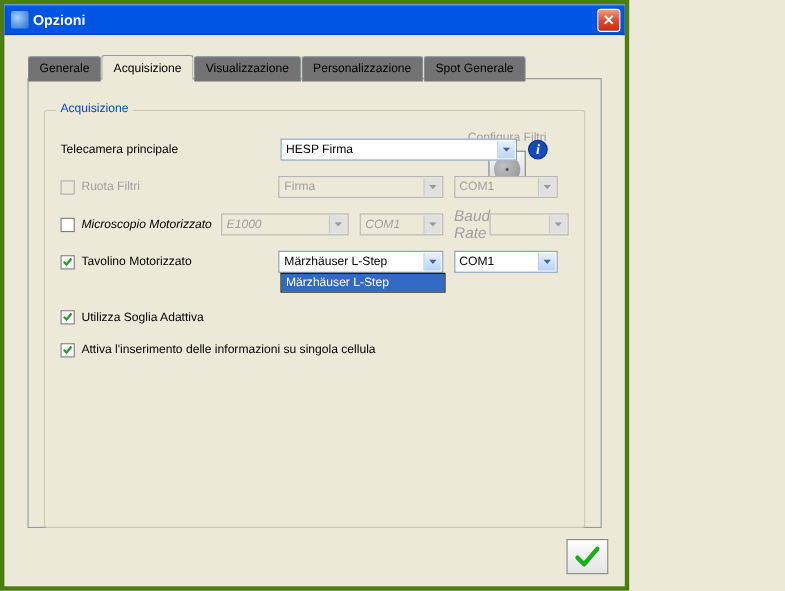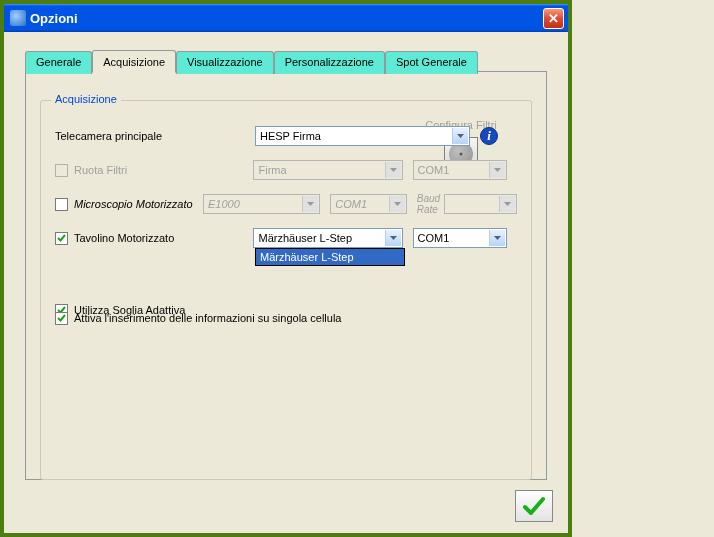--- a/index.html
+++ b/index.html
@@ -54,21 +54,21 @@
   .tabstrip {
     position: absolute;
     left: 18px; top: 18px;
     display: flex;
     z-index: 2;
   }
   .tab {
     padding: 4px 10px 4px 10px;
     border: 1px solid #919B9C;
     border-bottom: none;
-    background: #5eead4;
+    background: #737373;
     margin-right: 0;
     position: relative;
     top: 1px;
     cursor: pointer;
     color: #000;
     border-radius: 3px 3px 0 0;
   }
   .tab.active {
     background: #ECE9D8;
     border-bottom: 1px solid #ECE9D8;
@@ -135,21 +135,21 @@
   .c1 { width: 215px; margin-right: 10px; }
   .c1s { width: 150px; margin-right: 10px; }
   .c2 { width: 95px; margin-right: 10px; }
   .info-icon {
     width: 18px; height: 18px; border-radius: 50%;
     background: #1649C0; color: #fff; font-weight: bold; font-style: italic;
     display: flex; align-items: center; justify-content: center;
     font-family: Georgia, serif; font-size: 13px;
     border: 1px solid #0c2f80;
   }
-  .baud { color: #A0A0A0; font-size: 10px; line-height: 1.1; margin-right:4px; width:28px;}
+  .baud { color: #A0A0A0; font-size: 14px; line-height: 1.1; margin-right:4px; width:28px;}
   .config-filtri {
     position: absolute; right: 20px; top: 18px; width: 100px;
     text-align: center; color: #A0A0A0;
   }
   .wheel {
     width: 34px; height: 34px; margin: 6px auto 0;
     border: 1px solid #808080;
     background: linear-gradient(to bottom, #F5F5F5, #D8D8D8);
     display: flex; align-items: center; justify-content: center;
   }
@@ -311,21 +311,21 @@
                   <path d="M0 0 L3.5 4 L7 0 Z" fill="#4D6185"></path>
                 </svg>
               </div>
           </div>
         </div>
 
         <div class="dropdown-open" style="left:214px; top:147px; width:150px;">
           <div class="opt">Märzhäuser L-Step</div>
         </div>
 
-        <div class="row" style="top:198px;">
+        <div class="row" style="top:172px;align-items:flex-end;">
           <div class="lblcol" style="width:auto;">
             <span class="chk">
               <svg width="9" height="9" viewBox="0 0 9 9">
                   <path d="M1 4 L3.5 6.5 L8 1" stroke="#21A121" stroke-width="2" fill="none"></path>
                 </svg>
             </span>
             <span class="lbl">Utilizza Soglia Adattiva</span>
           </div>
         </div>
 

